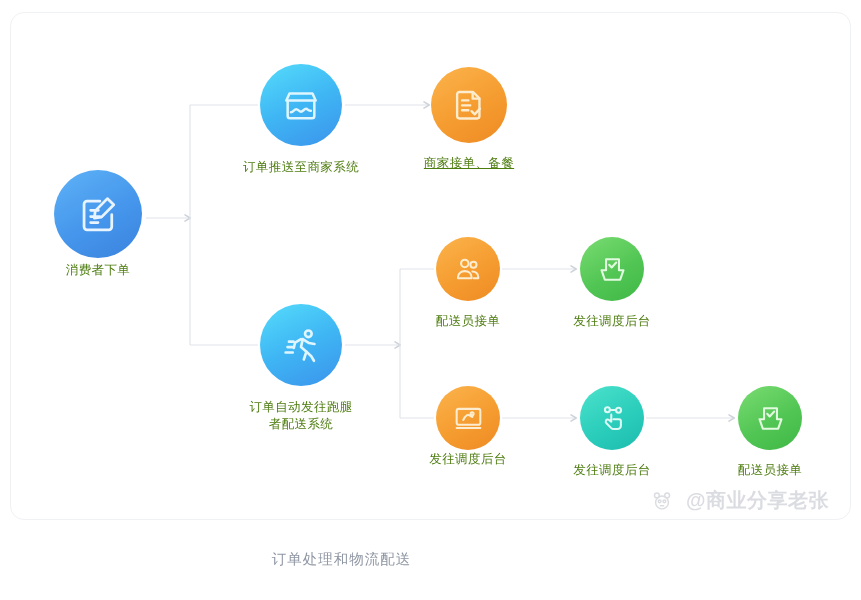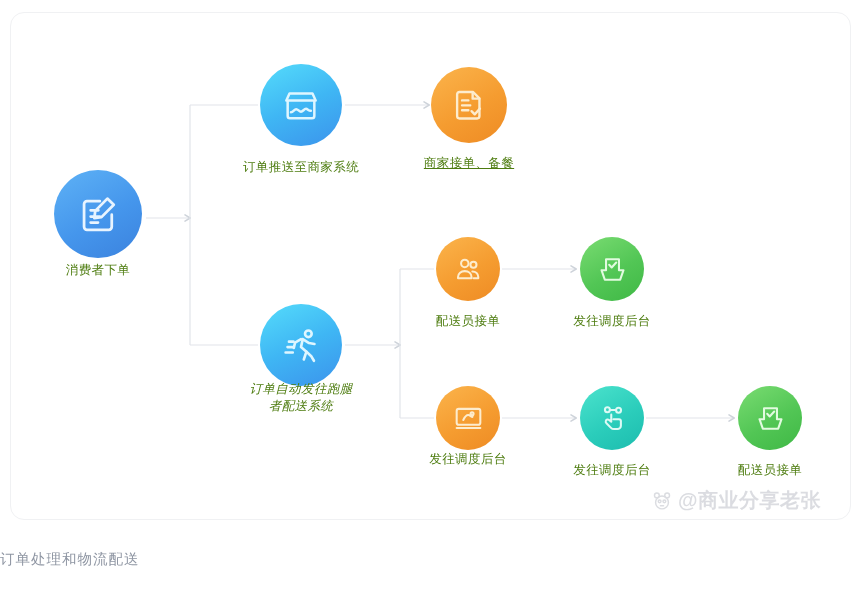--- a/index.html
+++ b/index.html
@@ -80,36 +80,36 @@
     width: 190px;
   }
 
   
   .watermark {
     position: absolute;
     left: 651px;
     top: 487px;
     display: flex;
     align-items: center;
-    gap: 5px;
+    gap: 13px;
     color: #d5d7dc;
     font-size: 20px;
     font-weight: bold;
     letter-spacing: .5px;
     opacity: .85;
   }
   .watermark .wm-logo { display: block; }
 
   
   .caption {
     position: absolute;
     left: 0;
     top: 550px;
     width: 683px;
-    text-align: left;
+    text-align: center;
     color: #8f96a3;
     font-size: 14.5px;
     letter-spacing: 1px;
   }
 </style>
 </head>
 <body>
 
 <div id="canvas">
 
@@ -199,21 +199,21 @@
     <div class="bubble" style="left:-41px; top:-41px; width:82px; height:82px;
          background:linear-gradient(155deg,#55dcfb 0%,#3fb6f4 50%,#3b93ec 100%);">
       <svg width="42" height="42" viewBox="0 0 24 24" fill="none" stroke="#dff6ff" stroke-width="1.5" stroke-linecap="round" stroke-linejoin="round">
         <circle cx="16.2" cy="5.6" r="1.9"></circle>
         <path d="M13.6 20.3l1.5-4.5 -3.1-2.6 1-4.6 3.6 2.3 3.1 .5"></path>
         <path d="M12 8.6 8.6 10.6l-.7 3.1"></path>
         <path d="M15.1 15.8 18 18.6l1.4 2.4"></path>
         <path d="M4.3 13.2h3.3M3.2 16.3h4.1M5.1 10.1h2.6"></path>
       </svg>
     </div>
-    <div class="node-label" style="top:36px;font-style:italic;">订单自动发往跑腿
+    <div class="node-label" style="top:54px;">订单自动发往跑腿
 者配送系统</div>
   </div>
 
   <div class="node" style="left:468px; top:269px;">
     <div class="glow" style="left:-34px; top:-34px; width:68px; height:68px;
          background:radial-gradient(circle,#f9a83a 40%,rgba(249,168,58,0) 72%);"></div>
     <div class="bubble" style="left:-32px; top:-32px; width:64px; height:64px;
          background:linear-gradient(150deg,#fbb44c 0%,#f59c30 55%,#ee8b24 100%);">
       <svg width="33" height="33" viewBox="0 0 24 24" fill="none" stroke="#fdeccd" stroke-width="1.5" stroke-linecap="round" stroke-linejoin="round">
         <circle cx="9.3" cy="7.6" r="2.7"></circle>

